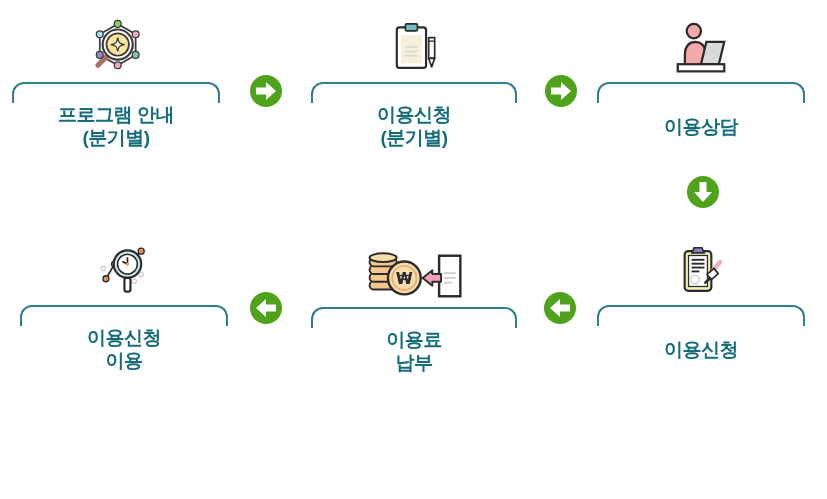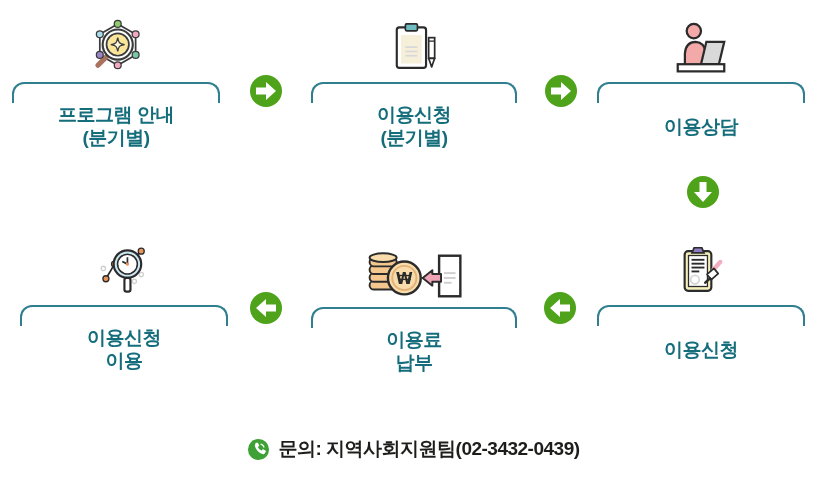--- a/index.html
+++ b/index.html
@@ -253,24 +253,14 @@
       <path d="M7,13.5 h10 v-5.5 l10,9 l-10,9 v-5.5 h-10 z" fill="#ffffff" transform="rotate(180 17 17)"></path>
     </svg>
   </div>
   <div class="arrow" id="arrow-left-2">
     <svg width="34" height="34" viewBox="0 0 34 34">
       <circle cx="17" cy="17" r="16" fill="var(--arrow-green, #4ea31b)"></circle>
       <path d="M7,13.5 h10 v-5.5 l10,9 l-10,9 v-5.5 h-10 z" fill="#ffffff" transform="rotate(180 17 17)"></path>
     </svg>
   </div>
 
-  <div class="contact">
-    <span>
-      <svg width="23" height="23" viewBox="0 0 24 24" style="display:block">
-        <circle cx="12" cy="12" r="11" fill="var(--phone-green, #3da135)"></circle>
-        <path d="M8.2,6.1 l1.9,-1.2 c0.5,-0.3 1.1,-0.1 1.4,0.4 l1.1,1.9 c0.3,0.5 0.1,1.1 -0.3,1.4 l-0.9,0.7 c0.8,1.7 2.1,3 3.8,3.8 l0.7,-0.9 c0.3,-0.5 1,-0.6 1.4,-0.3 l1.9,1.1 c0.5,0.3 0.6,0.9 0.4,1.4 l-1.2,1.9 c-0.3,0.5 -0.8,0.7 -1.3,0.6 c-4.4,-1 -7.9,-4.5 -8.9,-8.9 c-0.1,-0.5 0.1,-1.1 0.6,-1.3 z" fill="#ffffff"></path>
-        <path d="M14.6,6.3 c1.5,0.4 2.7,1.6 3.1,3.1" fill="none" stroke="#ffffff" stroke-width="1.3" stroke-linecap="round"></path>
-      </svg>
-    </span>
-    <span>문의: 지역사회지원팀(02-3432-0439)</span>
-  </div>
 
 </div>
 
 </body></html>

